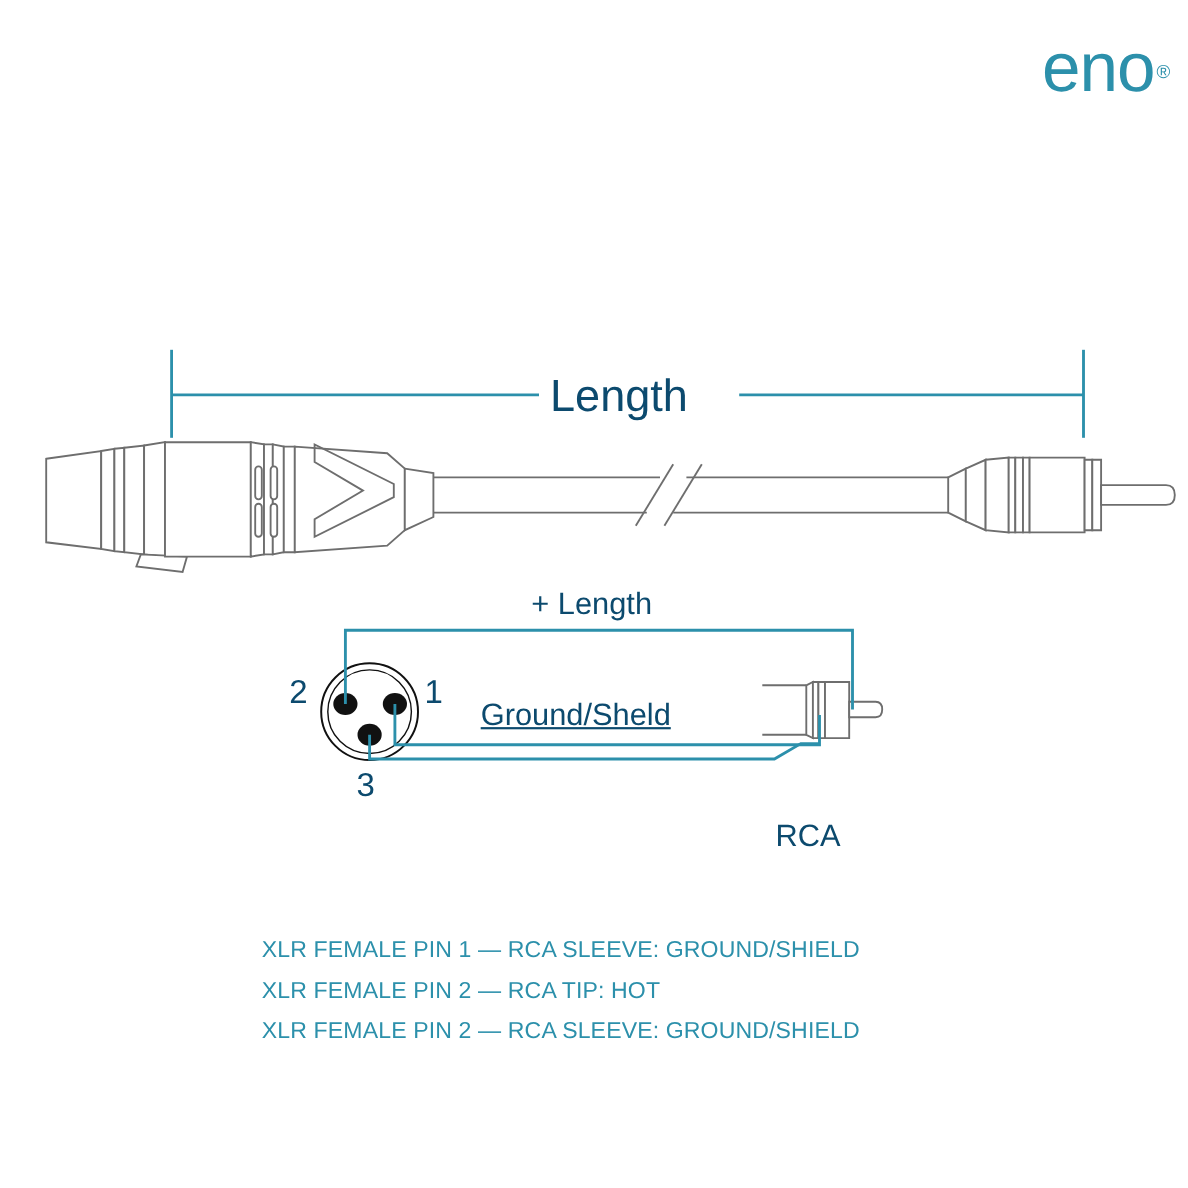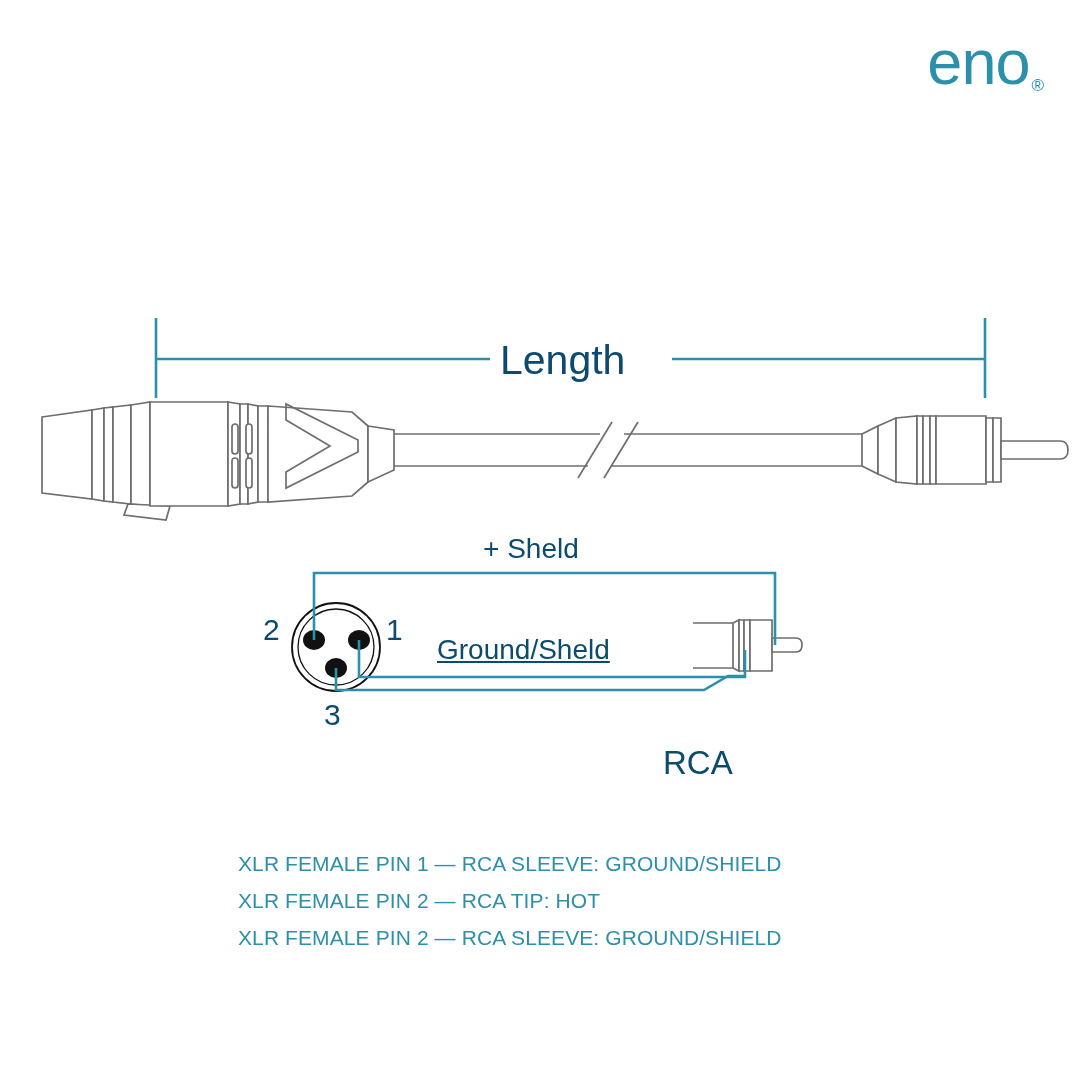--- a/index.html
+++ b/index.html
@@ -22,23 +22,23 @@
     position: absolute;
     top: 0;
     left: 0;
     width: 1080px;
     height: 1080px;
   }
   
   #logo {
     position: absolute;
     top: 31px;
-    right: 36px;
+    right: 16px;
     display: flex;
-    align-items: flex-end;
+    align-items: center;
     line-height: 1;
     white-space: nowrap;
   }
   #logo .logo-light {
     font-family: "Liberation Sans", sans-serif;
     font-size: 63px;
     font-weight: 400;
     color: #2c90ab;
     letter-spacing: -1px;
   }
@@ -94,23 +94,23 @@
     left: 324px;
     top: 698px;
     font-size: 30px;
   }
   #xlr-female-label {
     left: 246px;
     top: 744px;
     font-size: 28px;
   }
   #rca-label {
-    left: 663px;
+    left: 705px;
     top: 744px;
-    font-size: 33px;
+    font-size: 28px;
   }
   #pinout-list {
     position: absolute;
     left: 238px;
     top: 845px;
     display: flex;
     flex-direction: column;
   }
   #pinout-list .pinout-line {
     color: #2c90ab;
@@ -242,21 +242,21 @@
     </g>
   </svg>
 
   <div id="logo">
     <span class="logo-light">eno</span>
       <span class="logo-reg">®</span>
   </div>
 
   <div class="dlabel" id="length-label">Length</div>
 
-  <div class="dlabel" id="signal-label">+ Sheld</div>
+  <div class="dlabel" id="signal-label">+ Length</div>
 
   <div class="dlabel" id="ground-label">Ground/Sheld</div>
 
   <div class="dlabel" id="pin-1-label">1</div>
   <div class="dlabel" id="pin-2-label">2</div>
   <div class="dlabel" id="pin-3-label">3</div>
 
   <div class="dlabel" id="rca-label">RCA</div>
 
   <div id="pinout-list">

